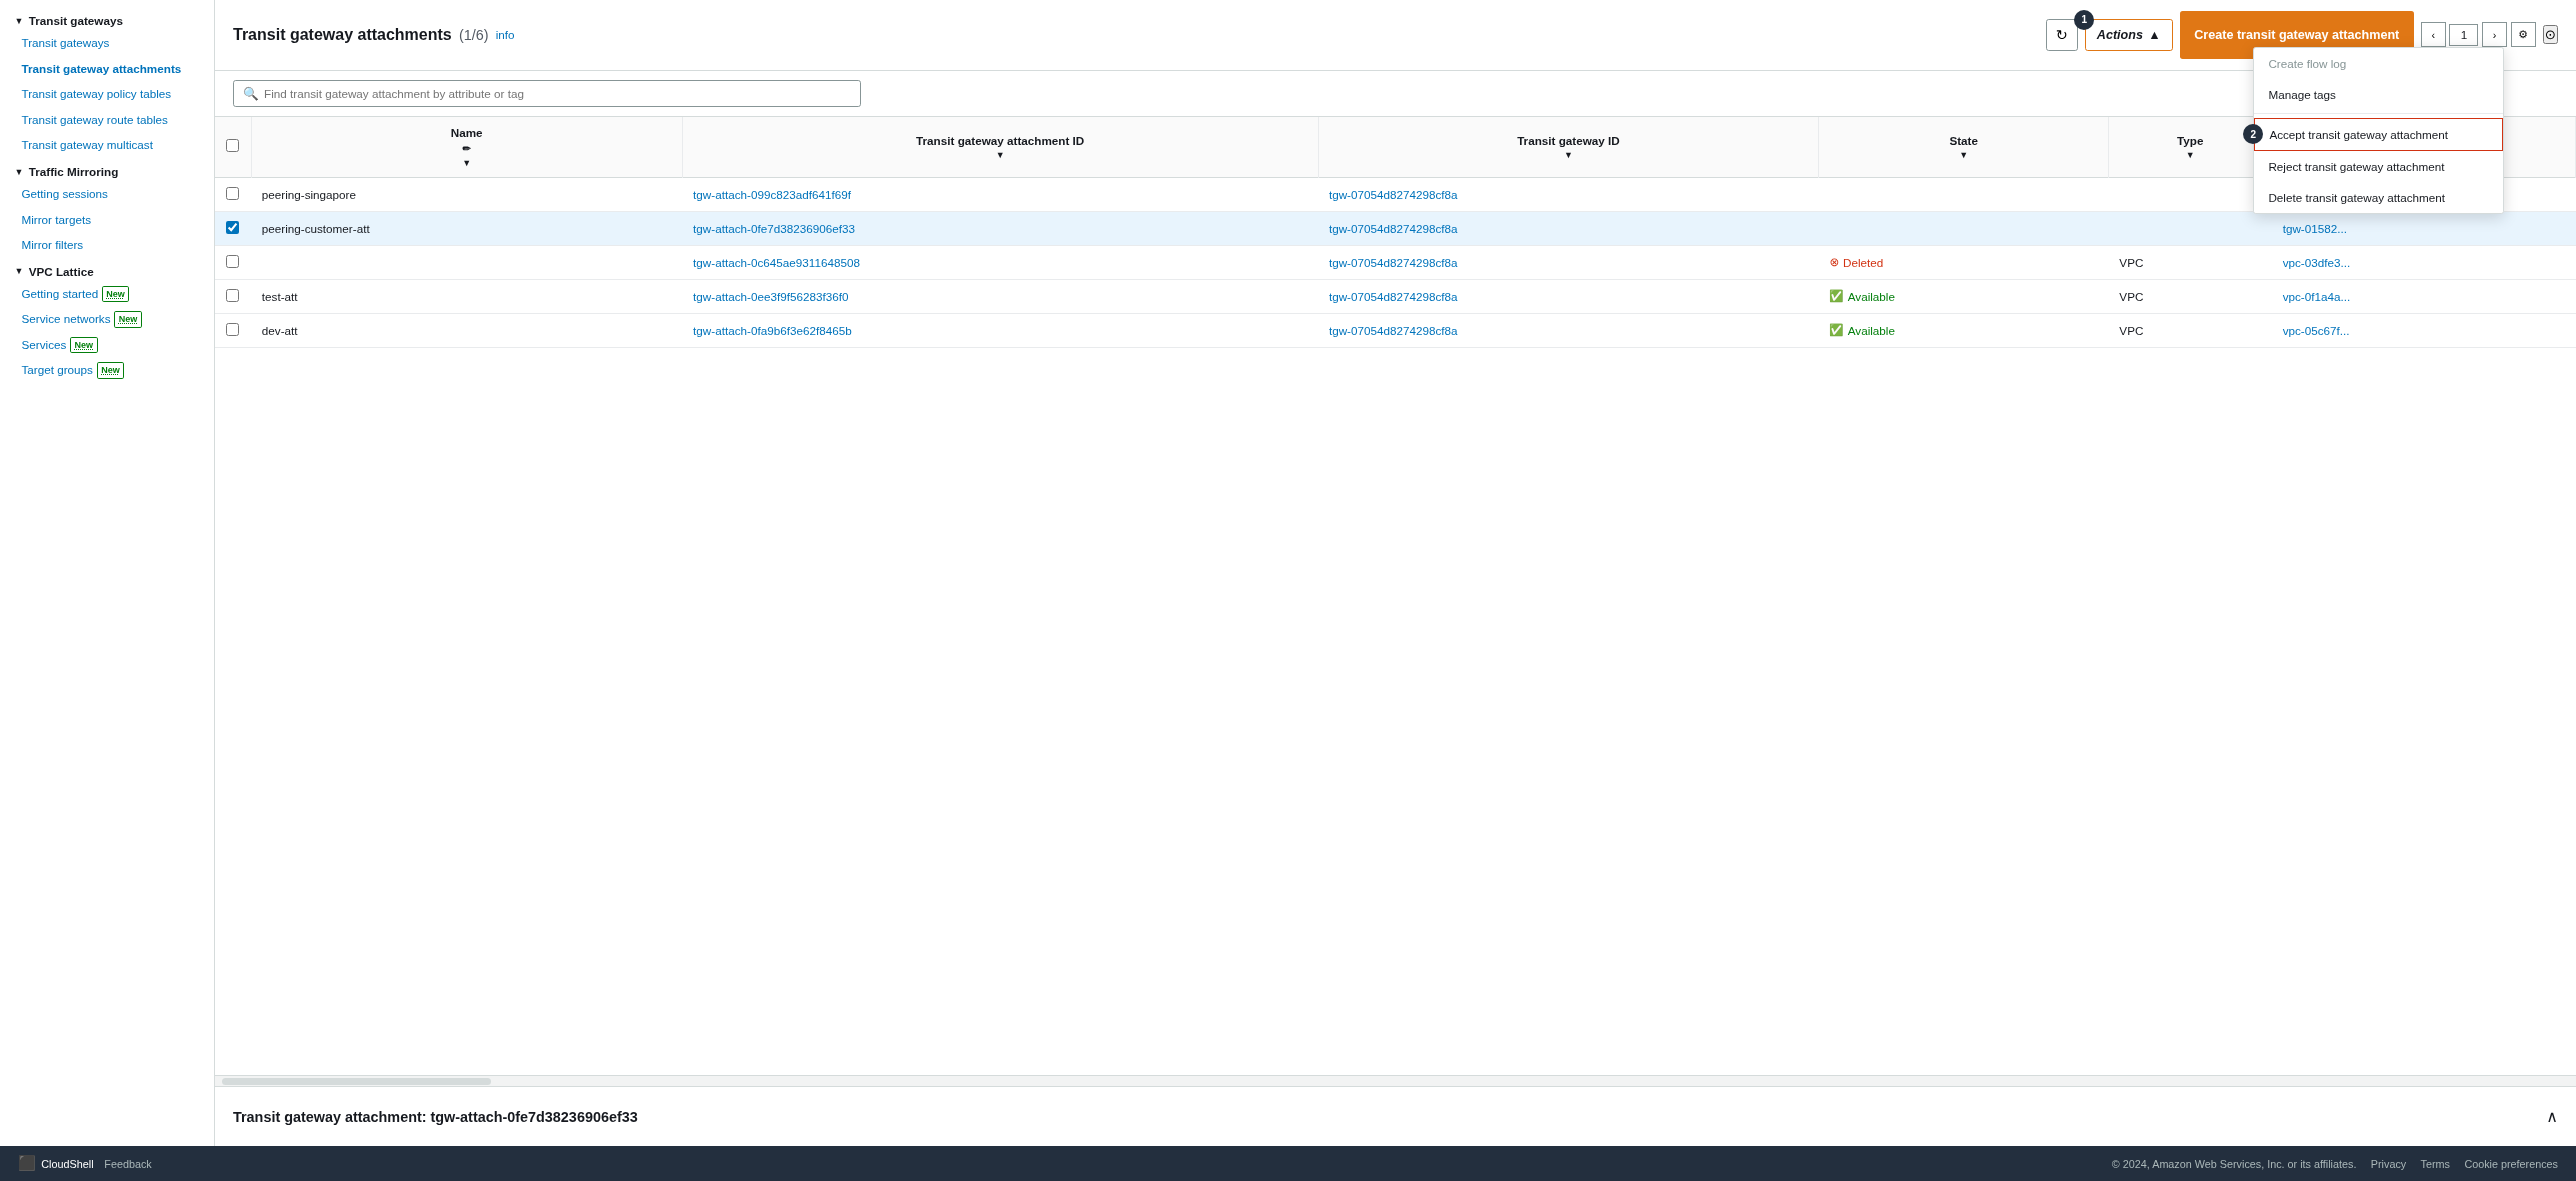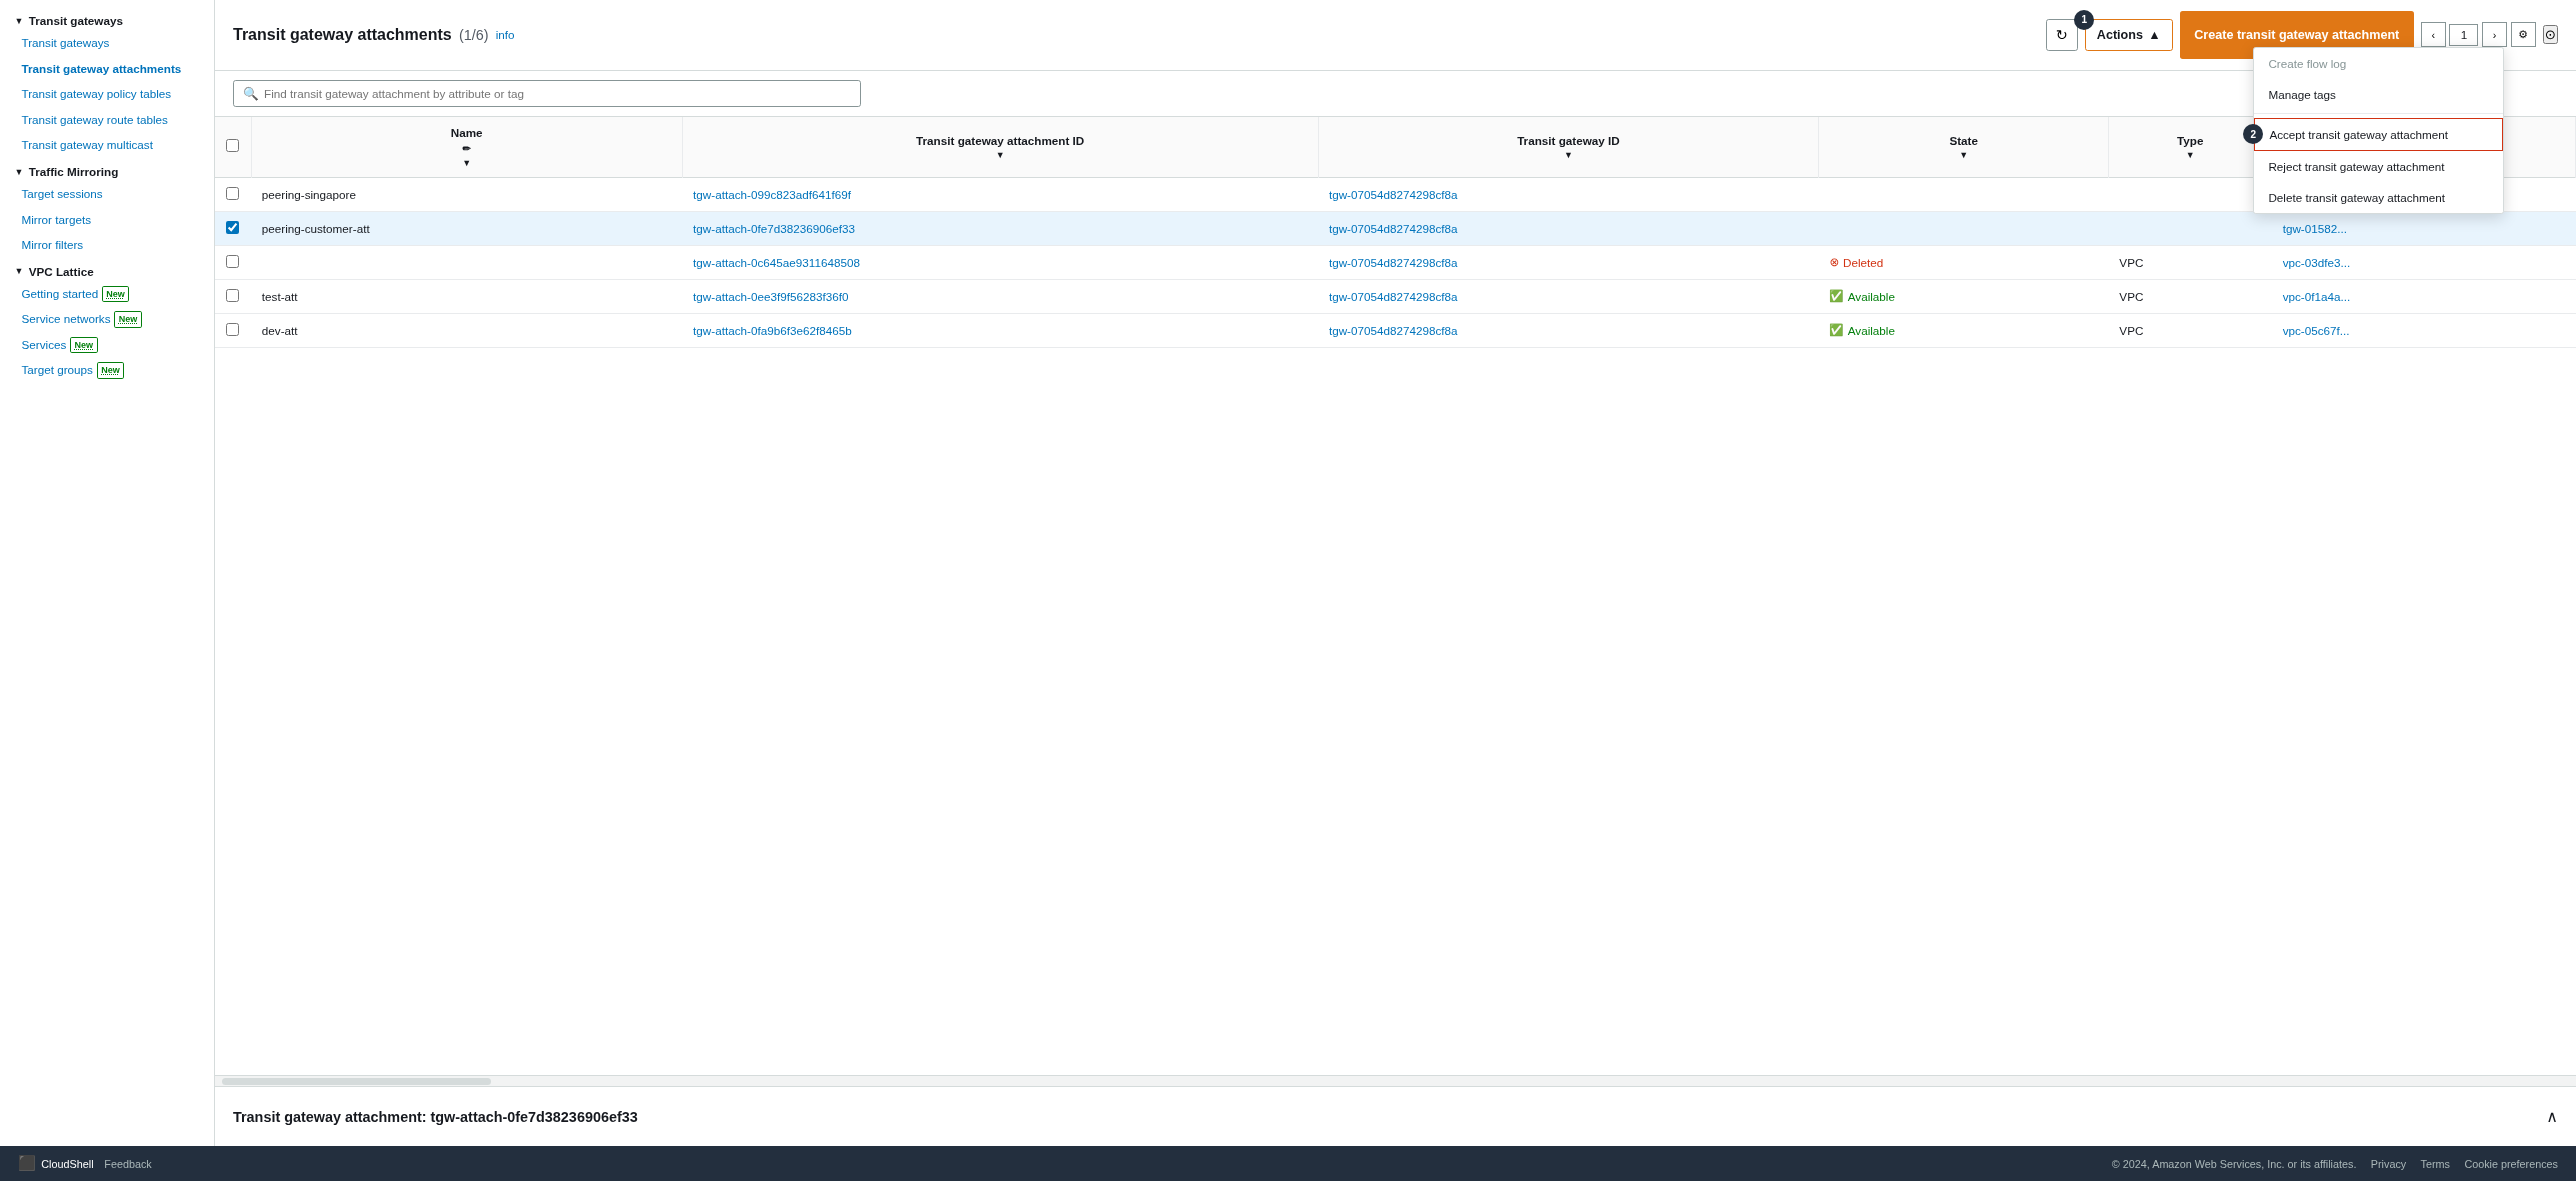--- a/index.html
+++ b/index.html
@@ -100,21 +100,21 @@
     </div>
     <div class="sidebar-item">
       <span>Transit gateway multicast</span>
     </div>
 
     <div class="sidebar-section-header">
       <span class="chevron">▼</span>
       <span>Traffic Mirroring</span>
     </div>
     <div class="sidebar-item">
-      <span>Target sessions</span>
+      <span>Getting sessions</span>
     </div>
     <div class="sidebar-item">
       <span>Mirror targets</span>
     </div>
     <div class="sidebar-item">
       <span>Mirror filters</span>
     </div>
 
     <div class="sidebar-section-header">
       <span class="chevron">▼</span>
@@ -148,21 +148,21 @@
       </div>
       <div class="header-actions">
         <button class="btn-refresh" title="Refresh">
           <span>↻</span>
         </button>
 
         <div style="position:relative;">
           <div style="position:absolute;top:-9px;left:-10.8px;width:20px;height:20px;border-radius:50%;background:#232f3e;color:#fff;display:flex;align-items:center;justify-content:center;font-size:10px;font-weight:700;z-index:10;">
             <span>1</span>
           </div>
-          <button class="btn-actions" style="border:1.8px solid #e07715;">
+          <button class="btn-actions" style="border:1.8px solid #e07715;font-style:italic;">
             <span>Actions</span>
             <span>▲</span>
           </button>
         </div>
 
         <button class="btn-create">
           <span>Create transit gateway attachment</span>
         </button>
 
         <div class="pagination">

